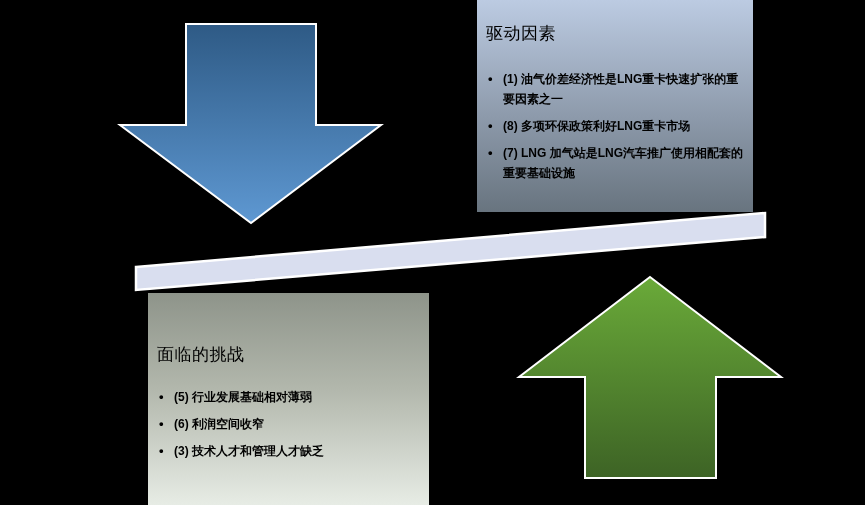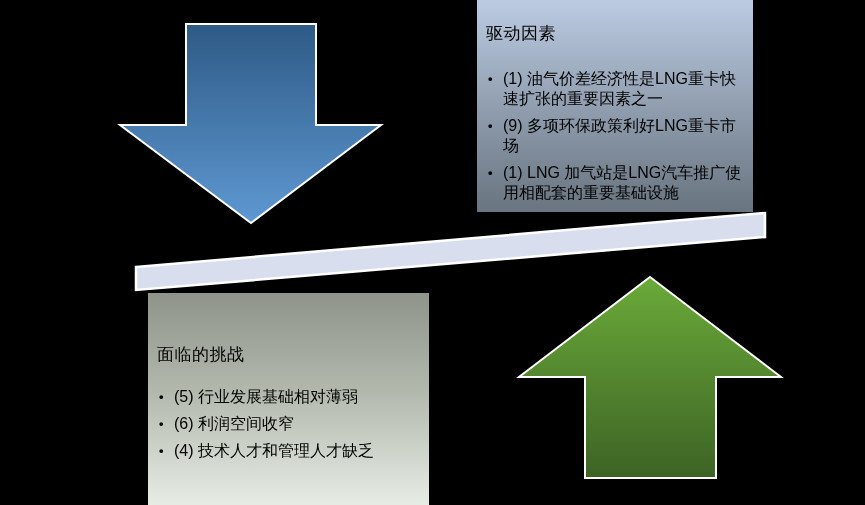--- a/index.html
+++ b/index.html
@@ -53,22 +53,22 @@
   }
   .bullet .dot {
     flex: 0 0 15px;
     width: 15px;
     font-size: 13px;
     font-weight: 700;
     line-height: 20px;
   }
   .bullet .btext {
     flex: 1 1 auto;
-    font-size: 16px;
-    font-weight: 400;
+    font-size: 12px;
+    font-weight: 700;
     line-height: 20px;
   }
 </style>
 </head>
 <body>
 
 <div id="stage">
 
   <svg class="shape-layer" viewBox="0 0 865 505" xmlns="http://www.w3.org/2000/svg">
     <defs>
@@ -91,40 +91,40 @@
 
   <div class="panel panel-driving">
     <div class="panel-title">驱动因素</div>
     <div class="bullets">
       <div class="bullet">
         <span class="dot">•</span>
         <span class="btext">(1) 油气价差经济性是LNG重卡快速扩张的重要因素之一</span>
       </div>
       <div class="bullet">
         <span class="dot">•</span>
-        <span class="btext">(9) 多项环保政策利好LNG重卡市场</span>
+        <span class="btext">(8) 多项环保政策利好LNG重卡市场</span>
       </div>
       <div class="bullet">
         <span class="dot">•</span>
-        <span class="btext">(1) LNG 加气站是LNG汽车推广使用相配套的重要基础设施</span>
+        <span class="btext">(7) LNG 加气站是LNG汽车推广使用相配套的重要基础设施</span>
       </div>
     </div>
   </div>
 
   <div class="panel panel-challenges">
     <div class="panel-title">面临的挑战</div>
     <div class="bullets">
       <div class="bullet">
         <span class="dot">•</span>
         <span class="btext">(5) 行业发展基础相对薄弱</span>
       </div>
       <div class="bullet">
         <span class="dot">•</span>
         <span class="btext">(6) 利润空间收窄</span>
       </div>
       <div class="bullet">
         <span class="dot">•</span>
-        <span class="btext">(4) 技术人才和管理人才缺乏</span>
+        <span class="btext">(3) 技术人才和管理人才缺乏</span>
       </div>
     </div>
   </div>
 
 </div>
 
 </body></html>

